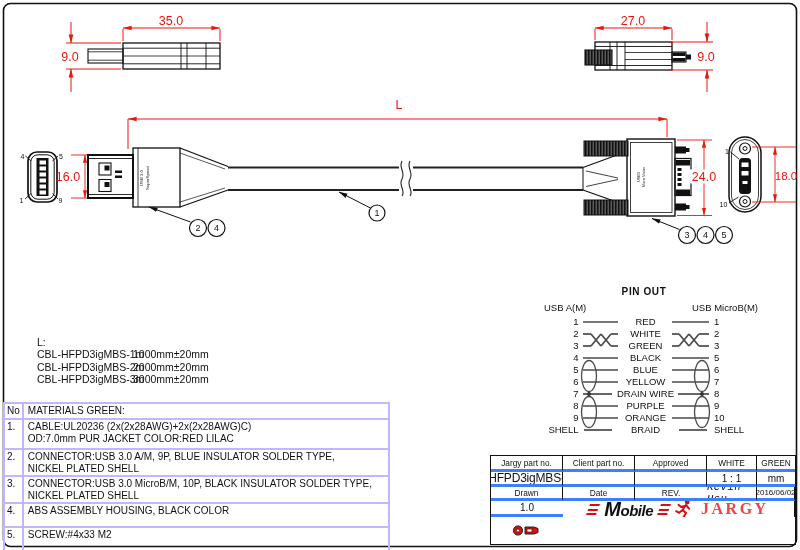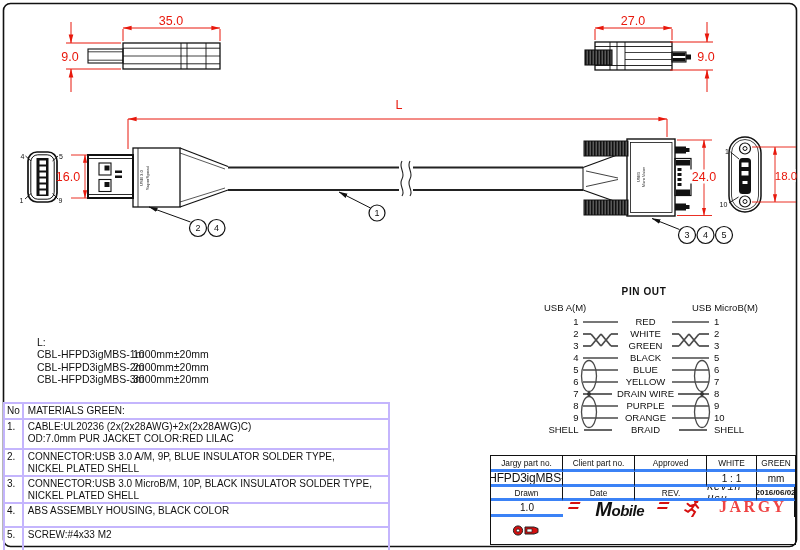--- a/index.html
+++ b/index.html
@@ -27,22 +27,22 @@
       grid-template-columns:72px 72px 72px 50px 38px;
       grid-template-rows:16px 15px 14px 16px 27px;font-size:8.3px}
   .tb .c{border-right:1px solid #111;border-bottom:3px solid #3b82f6;display:flex;align-items:center;justify-content:center;overflow:hidden}
   .tb .noR{border-right:none}
   .tb .noB{border-bottom:none}
   .tb .sp2{grid-column:span 2}
   .tb .sp4{grid-column:span 4}
   .tb .pn{font-size:12px;letter-spacing:-.2px}
   .tb .val{font-size:10px}
   .tb .sig{font-family:Liberation Mono, monospace;font-style:italic;font-size:10.5px;letter-spacing:.5px}
-  .tb .date{font-size:8px;font-weight:bold}
-  .logoRow{display:flex;justify-content:center;gap:15px}
+  .tb .date{font-size:8px;font-weight:normal}
+  .logoRow{display:flex;align-items:center;justify-content:center;gap:6px}
   .speed{width:10px;height:11px;background:repeating-linear-gradient(#d60f0f 0 2px,transparent 2px 4.5px);transform:skewX(-20deg)}
   .mcWord{font-style:italic;font-weight:bold;font-size:15px;letter-spacing:-.5px}
   .mcWord::first-letter{font-size:20px}
   .jargy{font-family:"Liberation Serif",serif;font-weight:bold;font-size:16px;color:#ef4444;letter-spacing:2.5px;margin-left:3px}
 </style>
 </head>
 <body>
 
 <svg class="sheet" width="800" height="550" viewBox="0 0 800 550">
   <defs>

